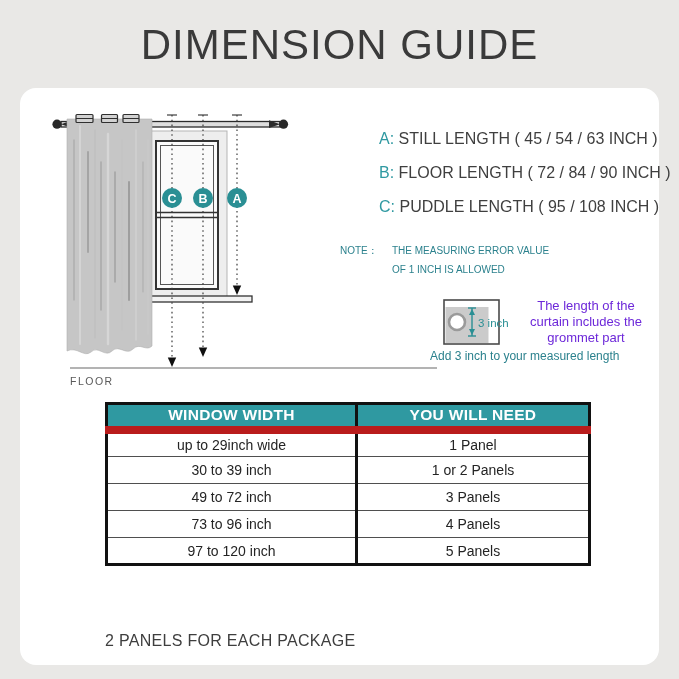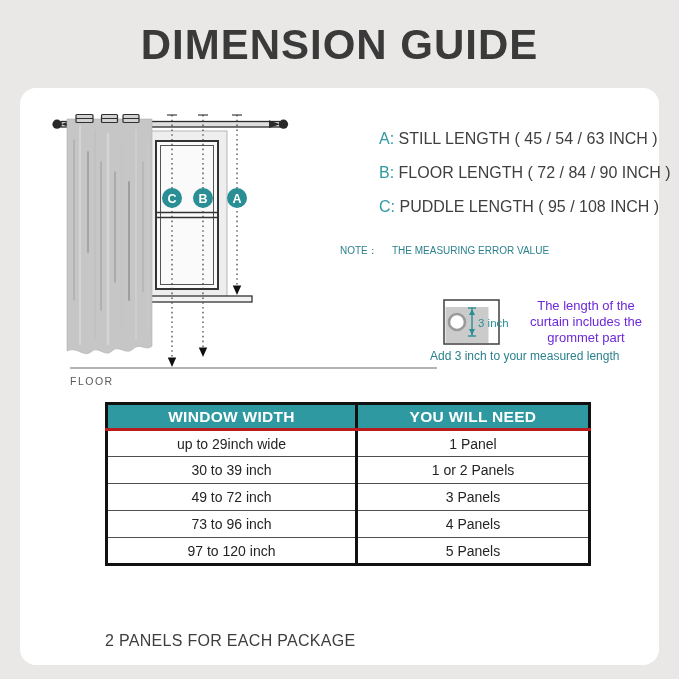--- a/index.html
+++ b/index.html
@@ -13,21 +13,21 @@
   body{
     background:#e9e8e6;
     font-family:"Liberation Sans","DejaVu Sans",sans-serif;
     color:var(--text_dark);
     position:relative;
     overflow:hidden;
   }
   .page-title{
     position:absolute;top:21px;left:0;width:679px;
     text-align:center;
-    font-size:42px;font-weight:bold;letter-spacing:1px;
+    font-size:42px;font-weight:normal;letter-spacing:1px;
     color:#3a3a3a;
   }
   .card{
     position:absolute;left:20px;top:88px;width:639px;height:577px;
     background:#ffffff;border-radius:16px;
   }
   
   .illustration{position:absolute;left:20px;top:8px;}
   .teal-fill{fill:var(--teal_marker);}
   .teal-stroke{stroke:var(--teal_marker);}
@@ -46,21 +46,21 @@
         font-size:12px;color:var(--teal_note);white-space:nowrap;}
   
   .size-table{
     position:absolute;left:85px;top:314px;
     border-collapse:collapse;table-layout:fixed;width:486px;
     border:3px solid #111111;
   }
   .size-table th{
     background:var(--teal);color:#ffffff;font-weight:bold;
     font-size:15.5px;height:26px;text-align:center;
-    border-bottom:3px solid #b91c1c;letter-spacing:.3px;
+    border-bottom:8px solid #b91c1c;letter-spacing:.3px;
   }
   .size-table td{
     height:27px;font-size:14px;text-align:center;color:#242424;
     border-top:1px solid #4f4f4f;background:#ffffff;
   }
   .size-table th:first-child,.size-table td:first-child{
     border-right:3px solid #111111;width:250px;
   }
   .footer-text{
     position:absolute;left:85px;top:544px;
@@ -168,20 +168,21 @@
     </div>
   </div>
 
   <div class="note">
     <div class="note-row">
       <span class="note-label">NOTE：</span>
       <span>THE MEASURING ERROR VALUE</span>
     </div>
     <div class="note-row">
       <span class="note-label"></span>
+      <span>OF 1 INCH IS ALLOWED</span>
     </div>
   </div>
 
   <svg class="grommet-box" width="110" height="50" viewBox="0 0 110 50">
     <rect x="1" y="1" width="55" height="44" fill="#ffffff" stroke="#4a4a4a" stroke-width="1.6"></rect>
     <rect x="2.5" y="8" width="43" height="36" fill="#cbcbcb"></rect>
     <circle cx="14" cy="23" r="8" fill="#ffffff" stroke="#9a9a9a" stroke-width="2.6"></circle>
     <g class="teal-stroke" stroke-width="1.4">
       <line x1="29" y1="9" x2="29" y2="37"></line>
       <line x1="25" y1="9" x2="33" y2="9"></line>

